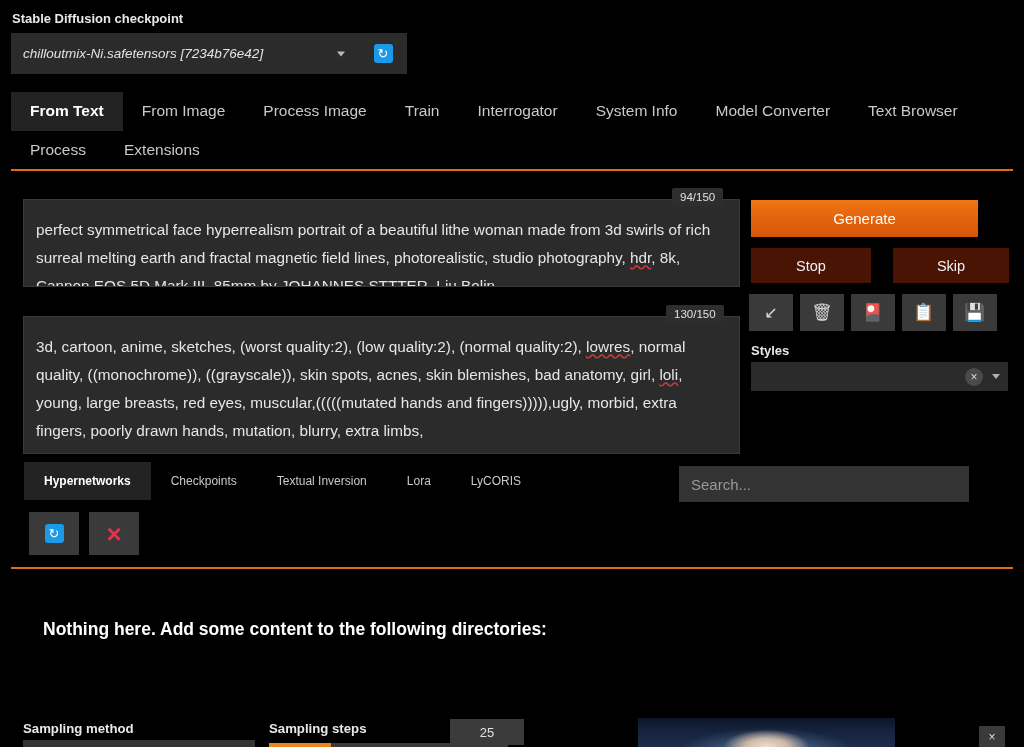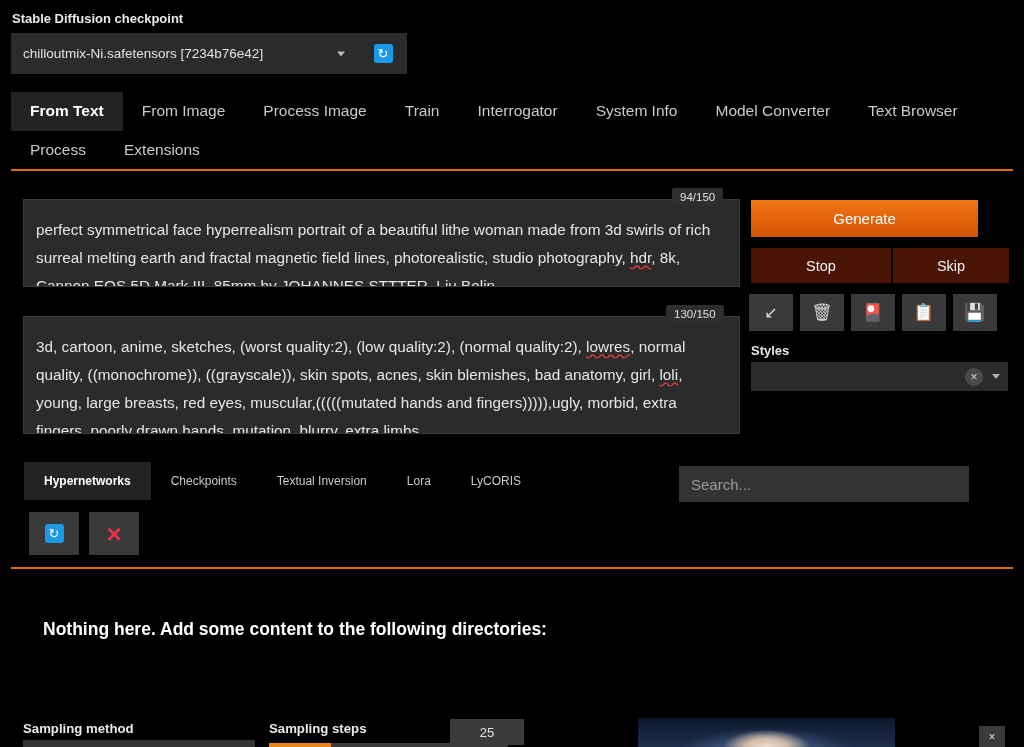--- a/index.html
+++ b/index.html
@@ -21,21 +21,21 @@
     font-size: 13px; font-weight: bold; color: #e8e8e8;
   }
   .ckpt-row {
     position: absolute; left: 11px; top: 33px;
     width: 396px; height: 41px;
     display: flex; align-items: stretch;
   }
   .ckpt-select {
     flex: 1; background: #2b2b2b; border: none;
     display: flex; align-items: center; position: relative;
-    padding: 0 12px; font-size: 13.5px; color: #e2e2e2;
+    padding: 0 12px; font-size: 13.5px; color: #e2e2e2; font-style: italic;
   }
   .ckpt-caret {
     position: absolute; right: 14px; top: 50%;
     transform: translateY(-50%);
     width: 0; height: 0;
     border-left: 4px solid transparent;
     border-right: 4px solid transparent;
     border-top: 5px solid #b9b9b9;
   }
   .ckpt-refresh {
@@ -74,21 +74,21 @@
   
   .prompt-box {
     position: absolute;
     background: #2b2b2b;
     border: 1px solid #3a3a3a;
     padding: 16px 12px;
     font-size: 15.3px; line-height: 28px;
     color: #e6e6e6; overflow: hidden;
   }
   #pos-prompt { left: 23px; top: 199px; width: 717px; height: 88px; }
-  #neg-prompt { left: 23px; top: 316px; width: 717px; height: 118px; }
+  #neg-prompt { left: 23px; top: 316px; width: 717px; height: 138px; }
 
   .counter {
     position: absolute;
     background: #2e2e2e;
     color: #e0e0e0;
     font-size: 11.5px;
     padding: 3px 8px;
     border-radius: 2px;
     z-index: 5;
   }
@@ -105,21 +105,21 @@
     color: #ffffff; font-size: 15px;
     display: flex; align-items: center; justify-content: center;
     border: none;
   }
   .btn-dark-red {
     position: absolute; top: 248px; height: 35px;
     background: #4a1405; color: #f2f2f2; font-size: 14.5px;
     display: flex; align-items: center; justify-content: center;
     border: none;
   }
-  #btn-stop { left: 751px; width: 140px; }
+  #btn-stop { left: 751px; width: 120px; }
   #btn-skip { left: 893px; width: 116px; }
 
   .tool-row {
     position: absolute; left: 749px; top: 294px;
     display: flex; gap: 7px;
   }
   .tool-btn {
     width: 44px; height: 37px;
     background: #3a3a3a;
     display: flex; align-items: center; justify-content: center;

